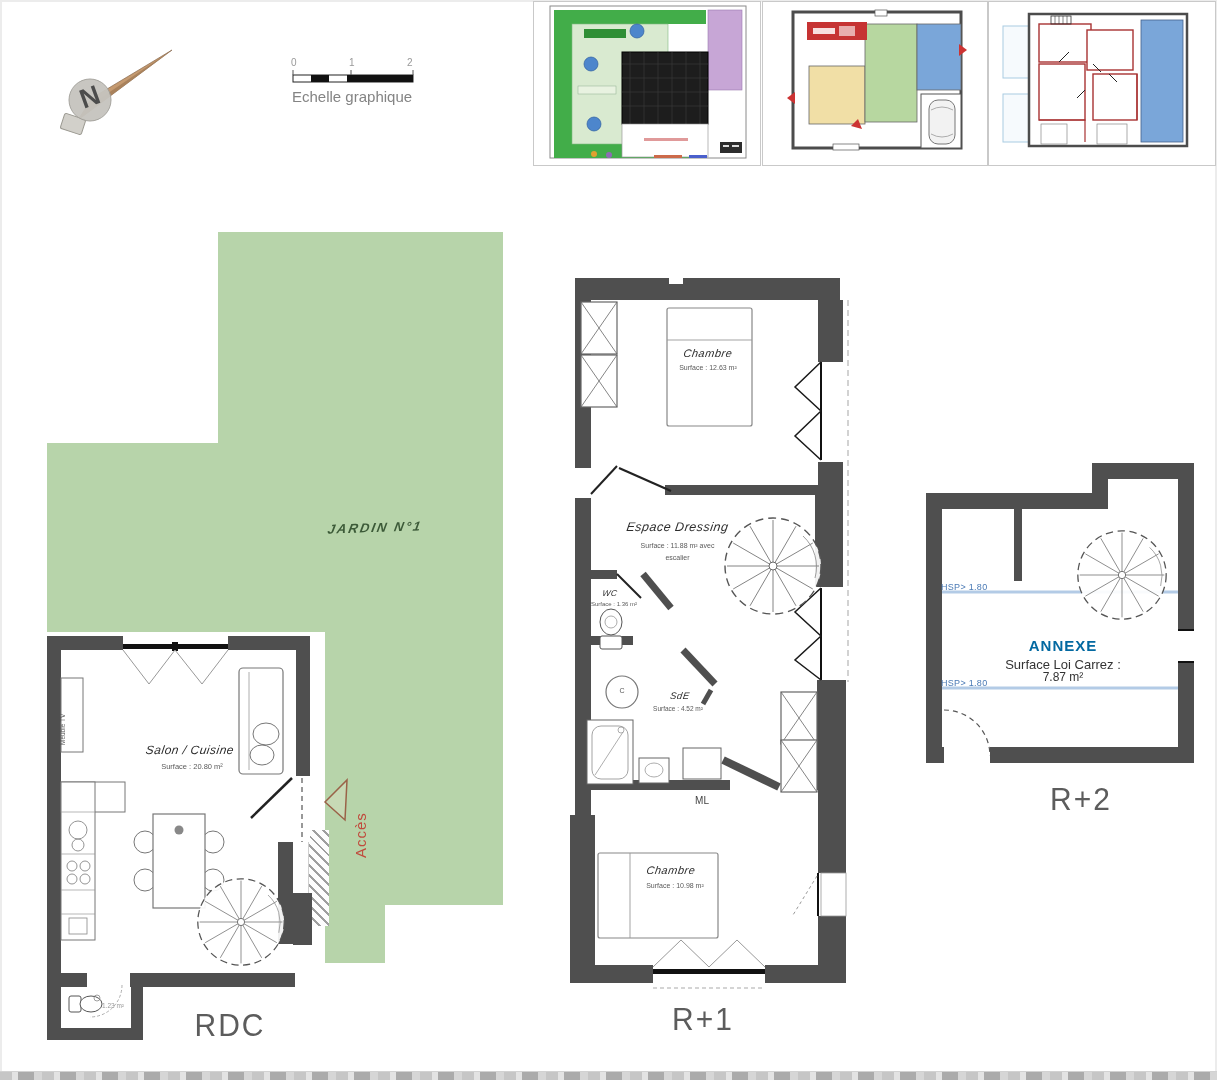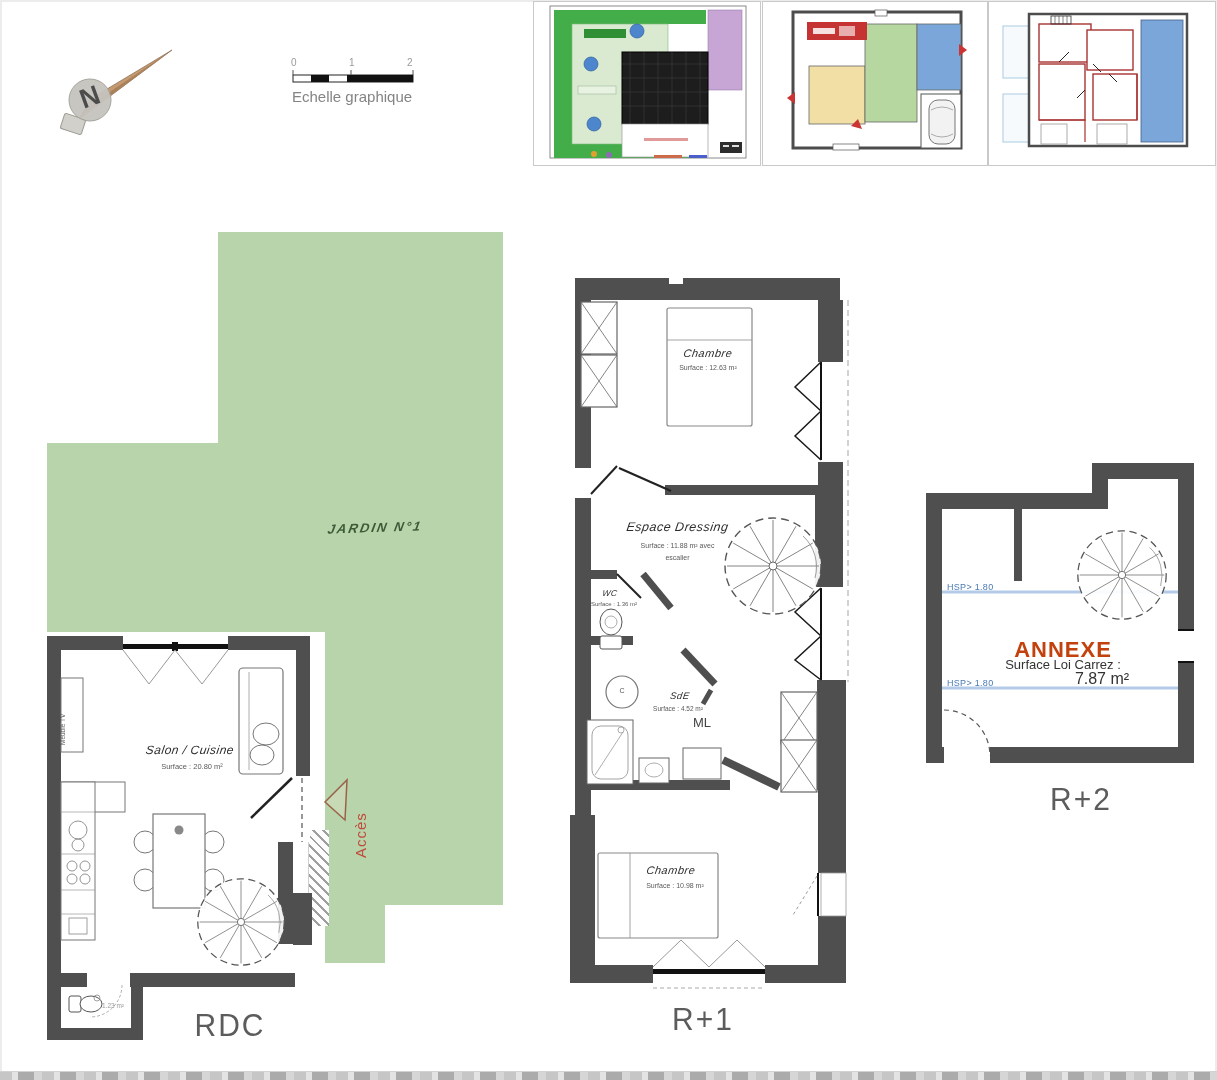--- a/index.html
+++ b/index.html
@@ -4,21 +4,21 @@
 <style>
   html,body{margin:0;padding:0;background:#fff;}
   #canvas{position:relative;width:1217px;height:1080px;background:#ffffff;overflow:hidden;
           font-family:"Liberation Sans",sans-serif;outline:2px solid #ececec;outline-offset:-2px;}
   .abs{position:absolute;}
   .txt{position:absolute;white-space:nowrap;color:#444;font-family:"Liberation Sans",sans-serif;}
   .center{text-align:center;}
   .room-name{font-style:italic;color:#2d2d2d;transform:skewX(-8deg);letter-spacing:.5px;}
   .surface{color:#5a5a5a;}
   .floor-label{font-size:30px;color:#5c5c5c;letter-spacing:2px;transform:scaleY(1.05);}
-  .hsp{color:#4a7ab5;font-size:9px;letter-spacing:.3px;margin-left:6px;}
+  .hsp{color:#4a7ab5;font-size:9px;letter-spacing:.3px;}
   .thumb{position:absolute;background:#fff;border:1px solid #c9c9c9;}
   .hatch{position:absolute;background-color:#fdfdfd;
          background-image:repeating-linear-gradient(45deg,#9f9f9f 0 2px,transparent 2px 7px);
          border-left:1px solid #cfcfcf;}
   .rot-ccw{transform:rotate(-90deg);transform-origin:left top;}
   .bottom-strip{position:absolute;left:0;top:1071px;width:1217px;height:9px;border-top:1px solid #d2d2d2;
          background:repeating-linear-gradient(90deg,#c6c6c6 0 12px,#e3e3e3 12px 18px,#ababab 18px 34px,#d6d6d6 34px 42px);}
 </style>
 </head>
 <body>
@@ -315,21 +315,21 @@
   <div class="txt room-name center" style="left:648px;top:347px;width:120px;font-size:11px">Chambre</div>
   <div class="txt surface center" style="left:648px;top:364px;width:120px;font-size:7px">Surface : 12.63 m²</div>
   <div class="txt room-name center" style="left:605px;top:520px;width:145px;font-size:12.5px">Espace Dressing</div>
   <div class="txt surface center" style="left:605px;top:542px;width:145px;font-size:7px">Surface : 11.88 m² avec</div>
   <div class="txt surface center" style="left:605px;top:554px;width:145px;font-size:7px">escalier</div>
   <div class="txt room-name center" style="left:588px;top:588px;width:44px;font-size:8.5px">WC</div>
   <div class="txt surface center" style="left:574px;top:601px;width:80px;font-size:6px">Surface : 1.36 m²</div>
   <div class="txt center" style="left:614px;top:687px;width:16px;font-size:7px;color:#555">C</div>
   <div class="txt room-name center" style="left:645px;top:690px;width:70px;font-size:9.5px">SdE</div>
   <div class="txt surface center" style="left:638px;top:705px;width:80px;font-size:6.5px">Surface : 4.52 m²</div>
-  <div class="txt center" style="left:686px;top:715px;width:32px;font-size:13px;color:#444">ML</div>
+  <div class="txt center" style="left:686px;top:795px;width:32px;font-size:10px;color:#444">ML</div>
   <div class="txt room-name center" style="left:612px;top:864px;width:118px;font-size:11px">Chambre</div>
   <div class="txt surface center" style="left:612px;top:882px;width:126px;font-size:7px">Surface : 10.98 m²</div>
   <div class="txt floor-label center" style="left:648px;top:1002px;width:110px">R+1</div>
 
   <svg class="abs" style="left:918px;top:448px" width="290" height="400">
     <rect x="20" y="28" width="248" height="280" fill="#ffffff"></rect>
     <g fill="#4f4f4f">
       <rect x="8" y="45" width="16" height="270"></rect>
       <rect x="8" y="45" width="172" height="16"></rect>
       <rect x="174" y="15" width="16" height="46"></rect>
@@ -346,20 +346,20 @@
       <line x1="260" y1="214" x2="276" y2="214" stroke="#111" stroke-width="2"></line>
     </g>
     <path d="M 26 262 A 46 46 0 0 1 72 308" stroke="#555" stroke-width="1.2" stroke-dasharray="5 4" fill="none"></path>
     <line x1="24" y1="144" x2="260" y2="144" stroke="#b3cbe6" stroke-width="3"></line>
     <line x1="24" y1="240" x2="260" y2="240" stroke="#b3cbe6" stroke-width="3"></line>
     <use href="#spiral" xlink:href="#spiral" transform="translate(204,127) scale(0.92)"></use>
   </svg>
 
   <div class="txt hsp" style="left:941px;top:582px">HSP&gt; 1.80</div>
   <div class="txt hsp" style="left:941px;top:678px">HSP&gt; 1.80</div>
-  <div class="txt center" style="left:983px;top:637px;width:160px;font-size:22px;font-weight:bold;letter-spacing:1px;color:#c2410c">ANNEXE</div>
+  <div class="txt center" style="left:983px;top:637px;width:160px;font-size:15px;font-weight:bold;letter-spacing:1px;color:#0369a1">ANNEXE</div>
   <div class="txt center" style="left:983px;top:657px;width:160px;font-size:13px;color:#333">Surface Loi Carrez :</div>
-  <div class="txt center" style="left:1022px;top:670px;width:160px;font-size:16px;color:#333">7.87 m²</div>
+  <div class="txt center" style="left:983px;top:670px;width:160px;font-size:12px;color:#333">7.87 m²</div>
   <div class="txt floor-label center" style="left:1024px;top:782px;width:114px">R+2</div>
 
   <div class="bottom-strip"></div>
 
 </div>
 
 </body></html>

